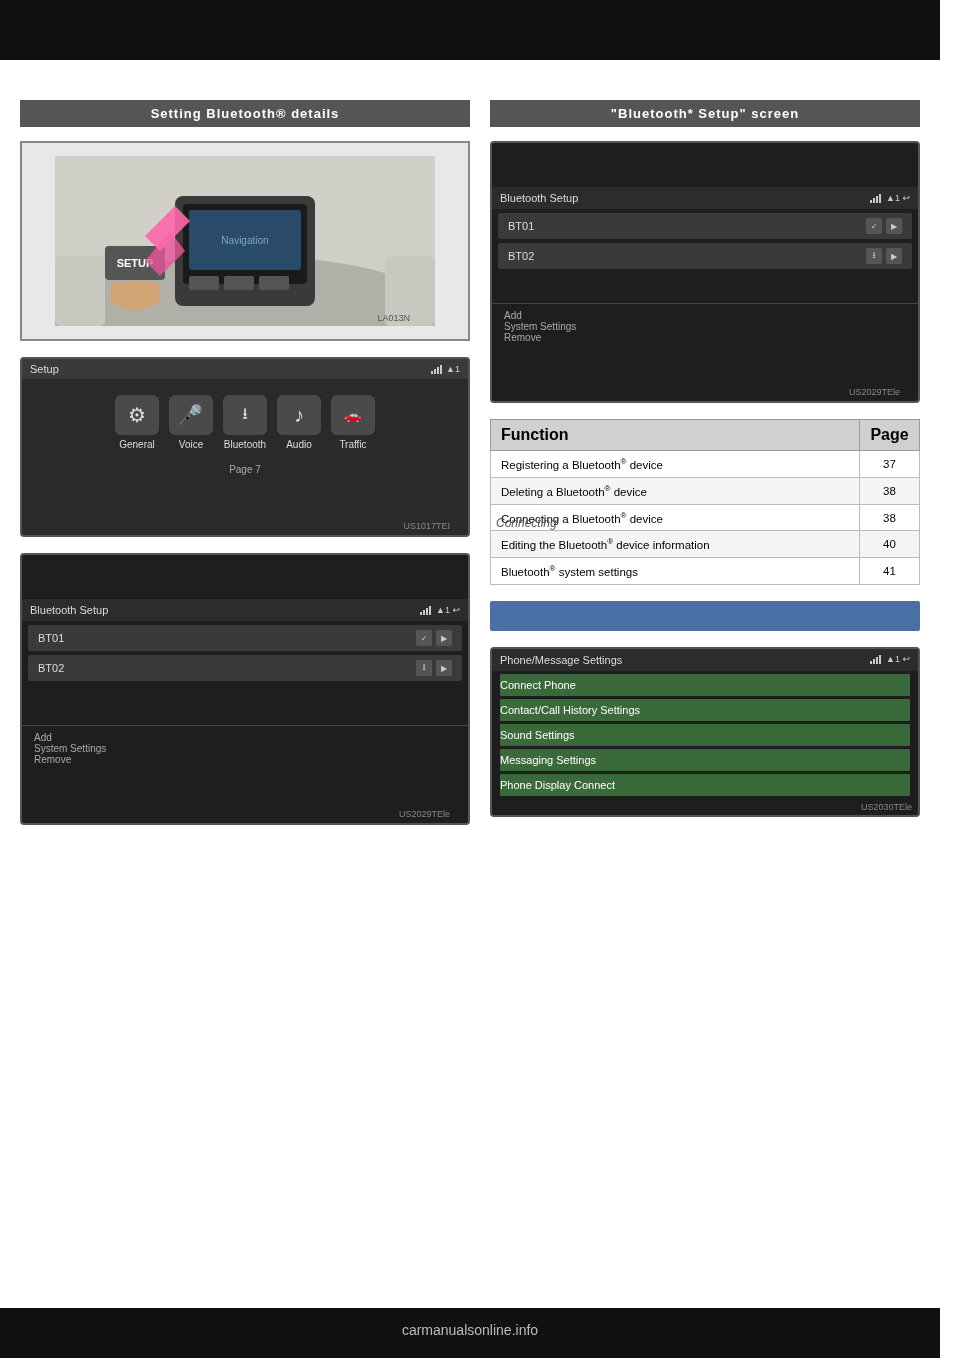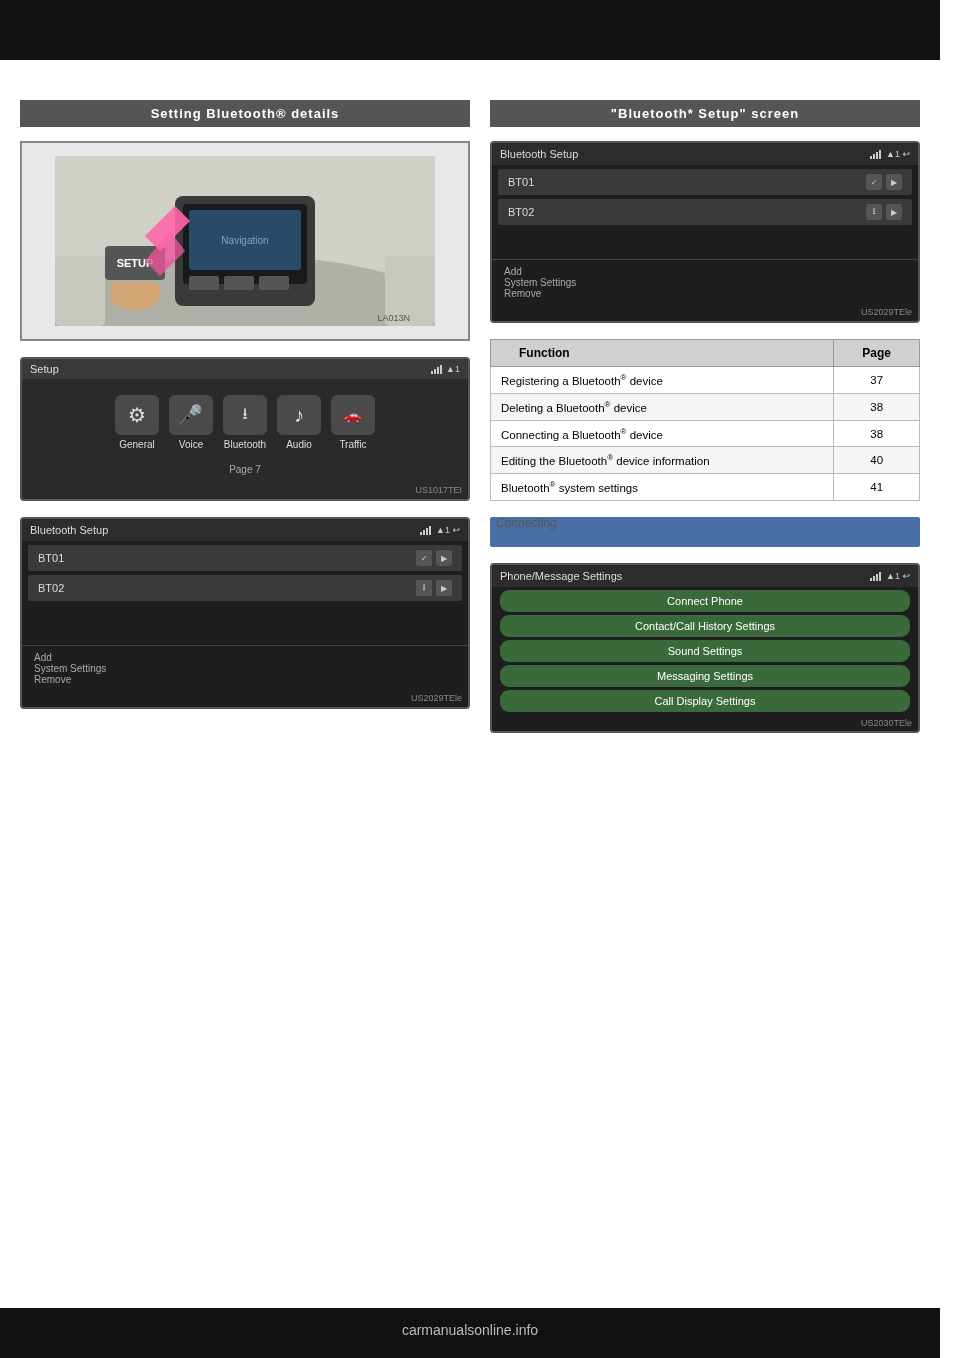--- a/index.html
+++ b/index.html
@@ -138,40 +138,42 @@
       color: #aaa;
       font-size: 10px;
       text-align: center;
       padding: 4px 0 8px;
     }
 
     .screen-id-label {
       color: #888;
       font-size: 9px;
       text-align: right;
-      padding: 2px 6px 4px;
+      padding: 2px 18px 4px;
+      margin-top: 36px;
     }
 
     
     .bt-screen-mock {
       border: 2px solid #555;
       background: #1e1e1e;
       border-radius: 4px;
       margin-bottom: 16px;
       overflow: hidden;
     }
 
     .bt-screen-titlebar {
       background: #2c2c2c;
       color: #ddd;
       font-size: 11px;
       padding: 5px 8px;
       display: flex;
       justify-content: space-between;
       align-items: center;
+      margin-top: 44px;
     }
 
     .bt-device-row {
       background: #3a3a3a;
       color: #ddd;
       font-size: 11px;
       padding: 5px 10px;
       margin: 4px 6px;
       display: flex;
       justify-content: space-between;
@@ -238,22 +240,22 @@
     
     .function-table {
       width: 100%;
       border-collapse: collapse;
       margin-bottom: 16px;
       border: 1px solid #999;
     }
 
     .function-table th {
       background: #d0d0d0;
-      padding: 6px 28px;
-      font-size: 12px;
+      padding: 6px 10px;
+      font-size: 16px;
       font-weight: bold;
       border: 1px solid #999;
       text-align: left;
     }
 
     .function-table th.page-col {
       text-align: center;
       width: 60px;
     }
 
@@ -298,31 +300,31 @@
       margin-top: 10px;
     }
 
     .phone-screen-titlebar {
       background: #2c2c2c;
       color: #ddd;
       font-size: 11px;
       padding: 5px 8px;
       display: flex;
       justify-content: space-between;
-      align-items: center;
+      align-items: flex-start;
     }
 
     .phone-menu-btn {
       background: #3a6a3a;
       color: #fff;
       font-size: 11px;
       padding: 5px 0;
       margin: 3px 8px;
-      text-align: center;
-      border-radius: 9px;
+      text-align: left;
+      border-radius: 1px;
       cursor: pointer;
     }
 
     .phone-screen-id {
       color: #888;
       font-size: 9px;
       text-align: right;
       padding: 3px 6px;
     }
 
@@ -555,21 +557,21 @@
               <div class="sb" style="height:9px"></div>
             </div>
             <span style="font-size:9px;color:#ccc;">▲1 ↩</span>
           </div>
         </div>
         <div id="phone-menu-items">
         <div class="phone-menu-btn">Connect Phone</div>
             <div class="phone-menu-btn">Contact/Call History Settings</div>
             <div class="phone-menu-btn">Sound Settings</div>
             <div class="phone-menu-btn">Messaging Settings</div>
-            <div class="phone-menu-btn">Call Display Settings</div>
+            <div class="phone-menu-btn">Phone Display Connect</div>
           </div>
         <div class="phone-screen-id">US2030TEle</div>
       </div>
 
     </div>
 
   </div>
 
   <div style="position:absolute; top:516px; left:496px; font-style:italic; font-size:12px; color:#555;">
     <span>Connecting</span>

